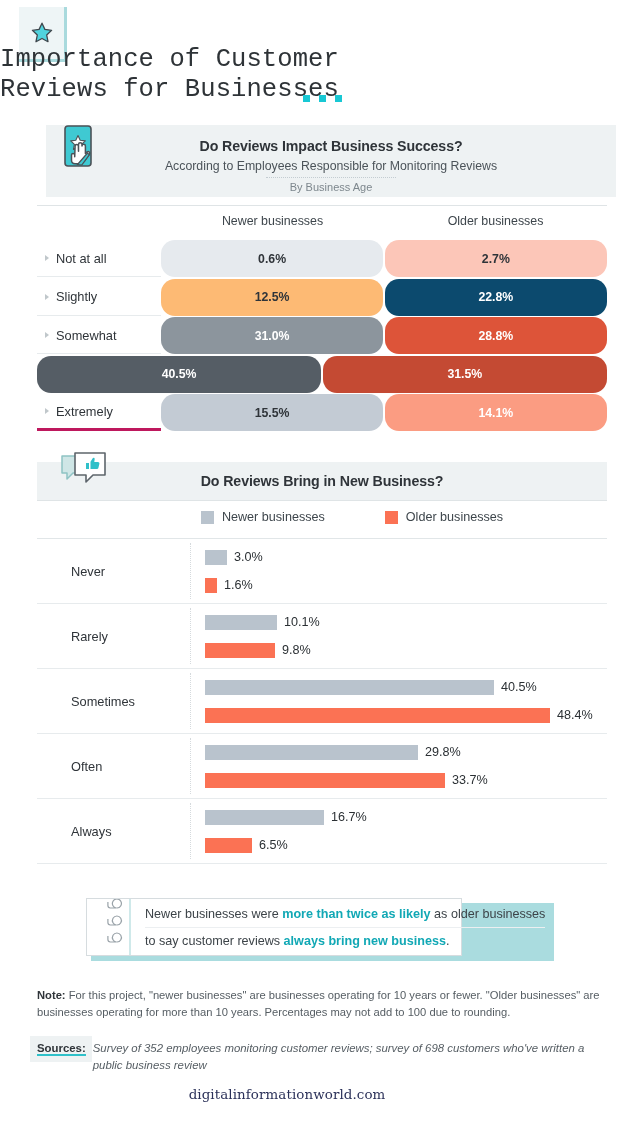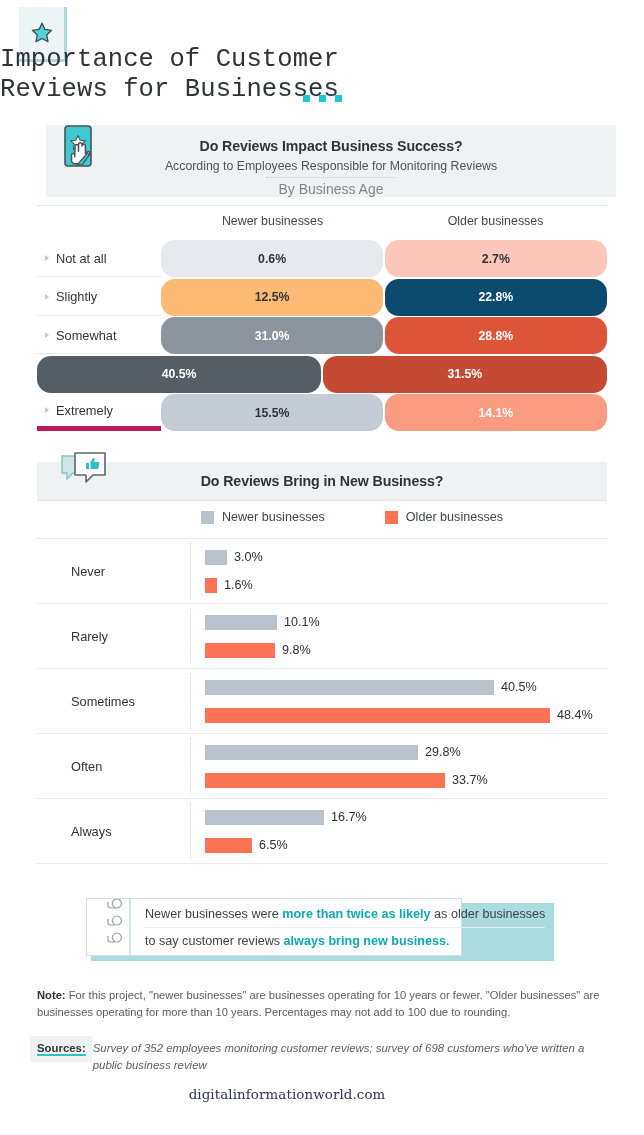--- a/index.html
+++ b/index.html
@@ -79,21 +79,21 @@
     padding-top: 5px;
   }
   .band-dotline {
     width: 130px;
     height: 0;
     margin: 4px auto 0 auto;
     border-top: 1.5px dotted #c3ccd1;
   }
   .band-sub2 {
     text-align: center;
-    font-size: 14px;
+    font-size: 11px;
     color: #7d878d;
     padding-top: 3px;
   }
   .band-underline {
     position: absolute;
     left: 37px; width: 570px; height: 1px;
     background: #dfe4e6;
   }
   #band1-underline { top: 205px; }
 
@@ -122,21 +122,21 @@
     margin-bottom: 1.5px;
   }
   .hm-label {
     width: 124px;
     display: flex; align-items: center;
     font-size: 12.8px;
     color: #2f3439;
     border-bottom: 1px solid #e7ebed;
     padding-left: 8px;
   }
-  .hm-row:last-child .hm-label { border-bottom: 5px solid #be185d; text-align: right; }
+  .hm-row:last-child .hm-label { border-bottom: 3px solid #be185d; text-align: right; }
   .hm-arrow {
     width: 0; height: 0;
     border-left: 4.5px solid #c0c7cb;
     border-top: 3.5px solid transparent;
     border-bottom: 3.5px solid transparent;
     margin-right: 7px;
   }
   .hm-cell {
     flex: 1;
     display: flex; align-items: center; justify-content: center;

